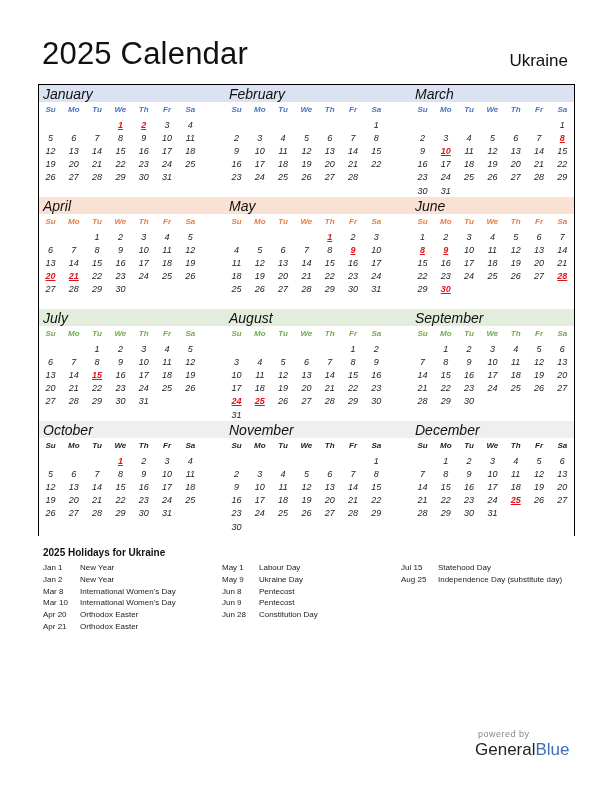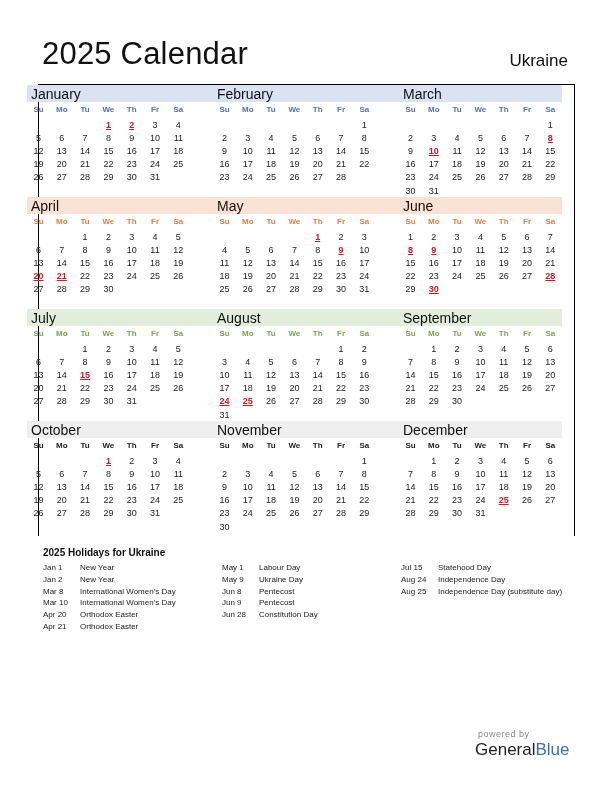--- a/index.html
+++ b/index.html
@@ -5,21 +5,21 @@
   * { box-sizing: border-box; margin: 0; padding: 0; }
   html, body { width: 612px; height: 792px; background: #ffffff; overflow: hidden; }
   body { position: relative; font-family: "Liberation Sans", sans-serif; color: #222; }
 
   .title { position: absolute; left: 42px; top: 36px; font-size: 31px; color: #111; font-weight: normal; letter-spacing: 0.2px; }
   .country { position: absolute; right: 44px; top: 51px; font-size: 17px; color: #111; }
 
   .frame { position: absolute; left: 38px; top: 84px; width: 537px; height: 452px;
            border-left: 1.5px solid #000; border-right: 1.5px solid #000; border-top: 1.5px solid #000; }
 
-  .grid { position: absolute; left: 27px; top: 85px; width: 535px; }
+  .grid { position: absolute; left: 39px; top: 85px; width: 535px; font-style: italic; }
   .qrow { position: relative; height: 112px; }
   .qband { position: absolute; left: 0; top: 0; width: 535px; height: 17px; }
 
   .month { position: absolute; top: 0; width: 175px; }
   .mname { position: absolute; left: 4px; top: 0; font-size: 14px; line-height: 18px; color: #111; }
   .dows { position: absolute; left: 0; top: 20px; width: 175px; height: 12px; }
   .dow { position: absolute; width: 23px; text-align: center; font-size: 8px; font-weight: bold; }
   .days { position: absolute; left: 0; top: 35px; width: 175px; }
   .day { position: absolute; width: 23px; text-align: center; font-size: 9px; color: #222; line-height: 11px; }
   .day.hol { color: #e0131b; font-weight: bold; text-decoration: underline; text-underline-offset: 1px; }
@@ -637,23 +637,19 @@
       <span class="hol-date">Jun 28</span>
       <span class="hol-name">Constitution Day</span>
     </div>
   </div>
 <div class="hol-col" id="hcol2" style="left:401px; width:172px;">
     <div class="hol-item">
       <span class="hol-date">Jul 15</span>
       <span class="hol-name">Statehood Day</span>
     </div>
     <div class="hol-item">
-      <span class="hol-date">Aug 24</span>
-      <span class="hol-name">Independence Day</span>
-    </div>
-    <div class="hol-item">
       <span class="hol-date">Aug 25</span>
       <span class="hol-name">Independence Day (substitute day)</span>
     </div>
   </div>
 
 <div class="powered">powered by</div>
 <div class="brand"><span>General</span><span class="blue">Blue</span></div>
 
 </body></html>

